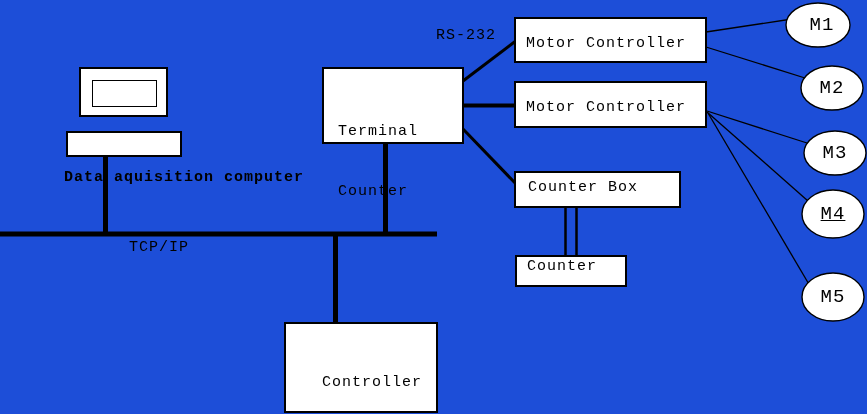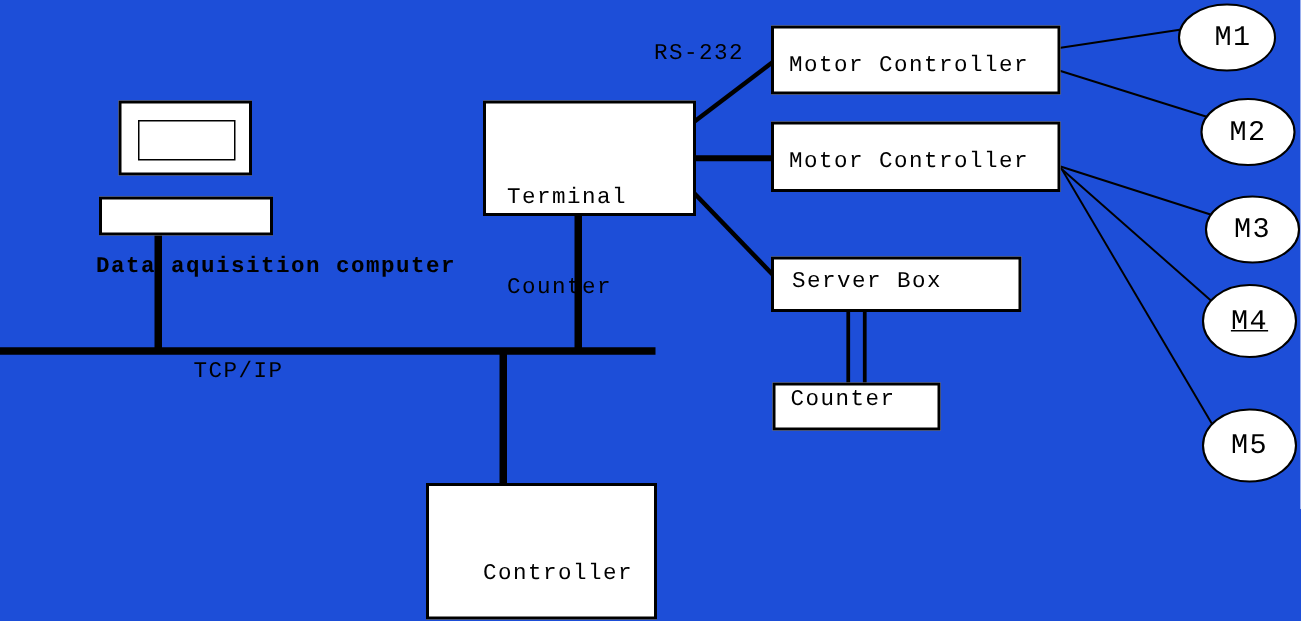--- a/index.html
+++ b/index.html
@@ -102,21 +102,21 @@
   <div class="lbl" style="left:436px; top:26px;">RS-232</div>
   <div class="lbl" style="left:64px; top:168px;font-weight:bold;">Data aquisition computer</div>
   <div class="lbl" style="left:129px; top:238px;">TCP/IP</div>
 
   <div class="lbl" style="left:338px; top:82px;">
     <span>Terminal</span>
     <span>Counter</span>
   </div>
   <div class="lbl" style="left:526px; top:34px;">Motor Controller</div>
   <div class="lbl" style="left:526px; top:98px;">Motor Controller</div>
-  <div class="lbl" style="left:528px; top:178px;">Server Box</div>
+  <div class="lbl" style="left:528px; top:178px;">Counter Box</div>
   <div class="lbl" style="left:527px; top:257px;">Counter</div>
   <div class="lbl" style="left:322px; top:333px;">
     <span>Controller</span>
     
   </div>
 
   <div class="motor-lbl" style="left:802px; top:15px;">M1</div>
   <div class="motor-lbl" style="left:812px; top:78px;">M2</div>
   <div class="motor-lbl" style="left:815px; top:143px;">M3</div>
   <div class="motor-lbl" style="left:813px; top:204px;text-decoration:underline;">M4</div>

